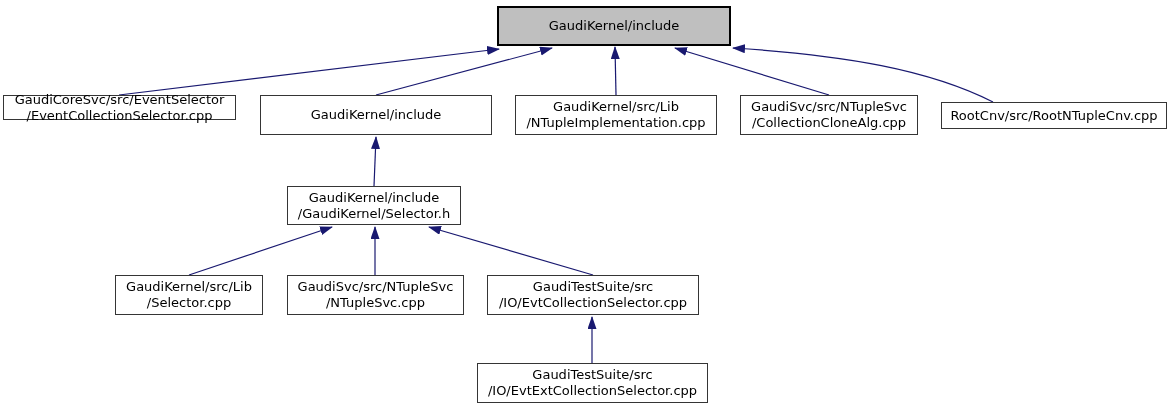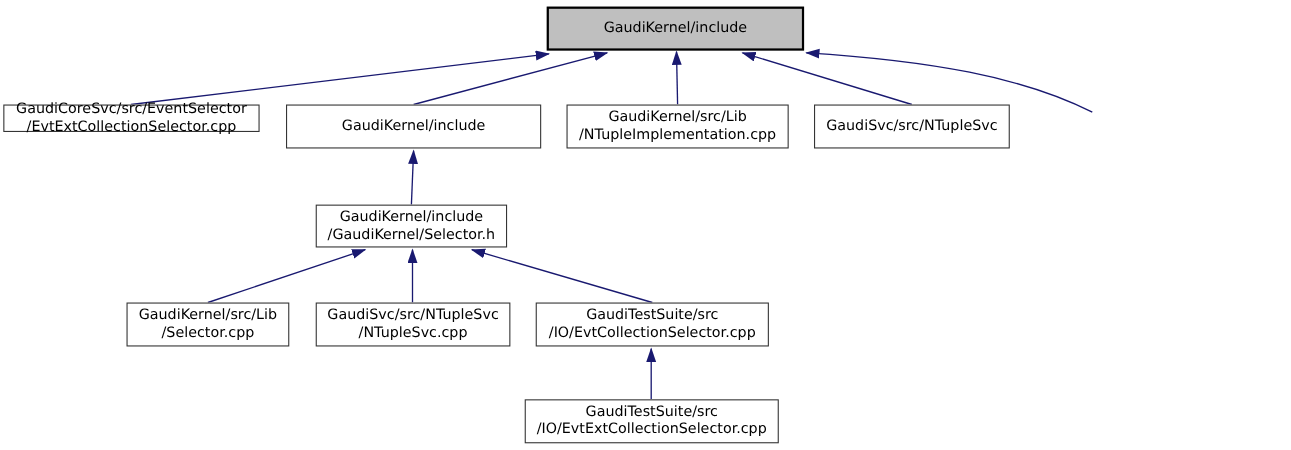--- a/index.html
+++ b/index.html
@@ -83,36 +83,40 @@
     <path class="edge" d="M593,275 L429,227" marker-end="url(#arrow)"></path>
     <path class="edge" d="M592,363 L592,317" marker-end="url(#arrow)"></path>
   </svg>
 
   <div class="node highlight" style="left:497px; top:6px; width:234px; height:40px;">
     <span>GaudiKernel/include</span>
   </div>
 
   <div class="node" style="left:3px; top:95px; width:233px; height:25px;">
     <span>GaudiCoreSvc/src/EventSelector</span>
-    <span>/EvtExtCollectionSelector.cpp</span>
+    <span>/EventCollectionSelector.cpp</span>
   </div>
 
   <div class="node" style="left:260px; top:95px; width:232px; height:40px;">
     <span>GaudiKernel/include</span>
   </div>
 
   <div class="node" style="left:515px; top:95px; width:202px; height:40px;">
     <span>GaudiKernel/src/Lib</span>
     <span>/NTupleImplementation.cpp</span>
   </div>
 
   <div class="node" style="left:740px; top:95px; width:178px; height:40px;">
     <span>GaudiSvc/src/NTupleSvc</span>
+    <span>/CollectionCloneAlg.cpp</span>
   </div>
 
+  <div class="node" style="left:941px; top:102px; width:226px; height:27px;">
+    <span>RootCnv/src/RootNTupleCnv.cpp</span>
+  </div>
 
   <div class="node" style="left:287px; top:186px; width:174px; height:39px;">
     <span>GaudiKernel/include</span>
     <span>/GaudiKernel/Selector.h</span>
   </div>
 
   <div class="node" style="left:115px; top:275px; width:148px; height:40px;">
     <span>GaudiKernel/src/Lib</span>
     <span>/Selector.cpp</span>
   </div>

